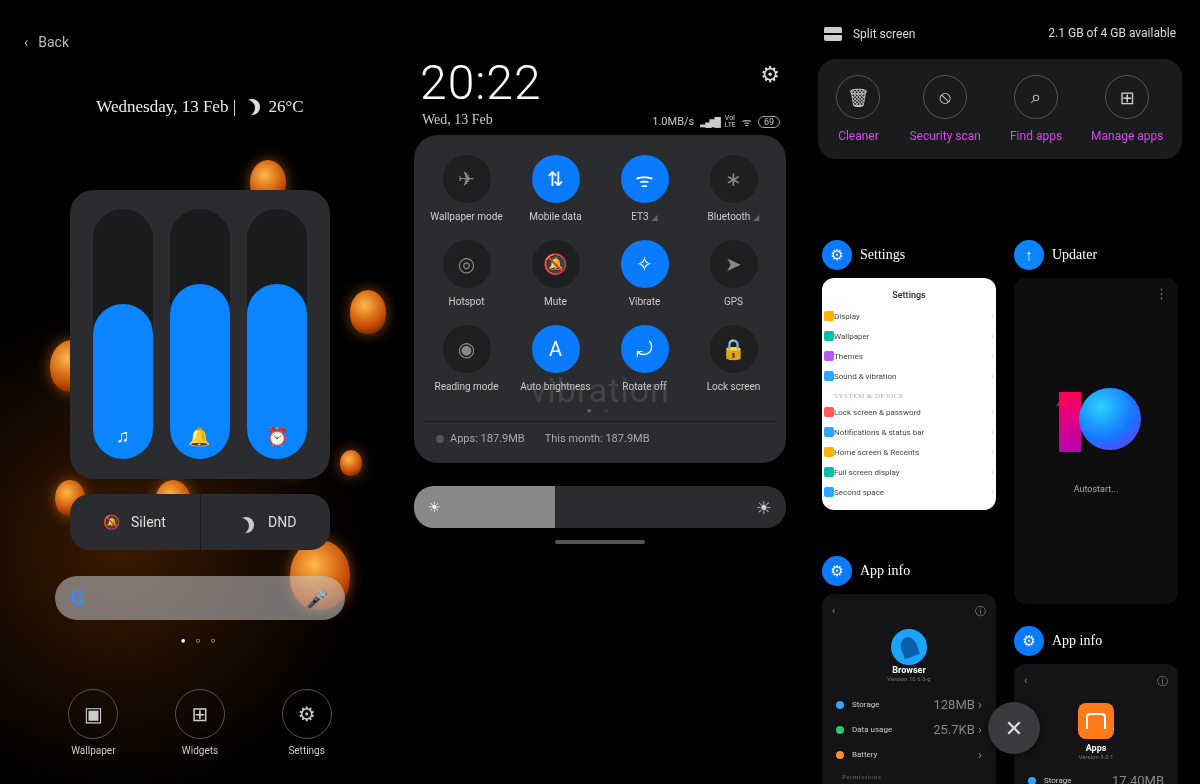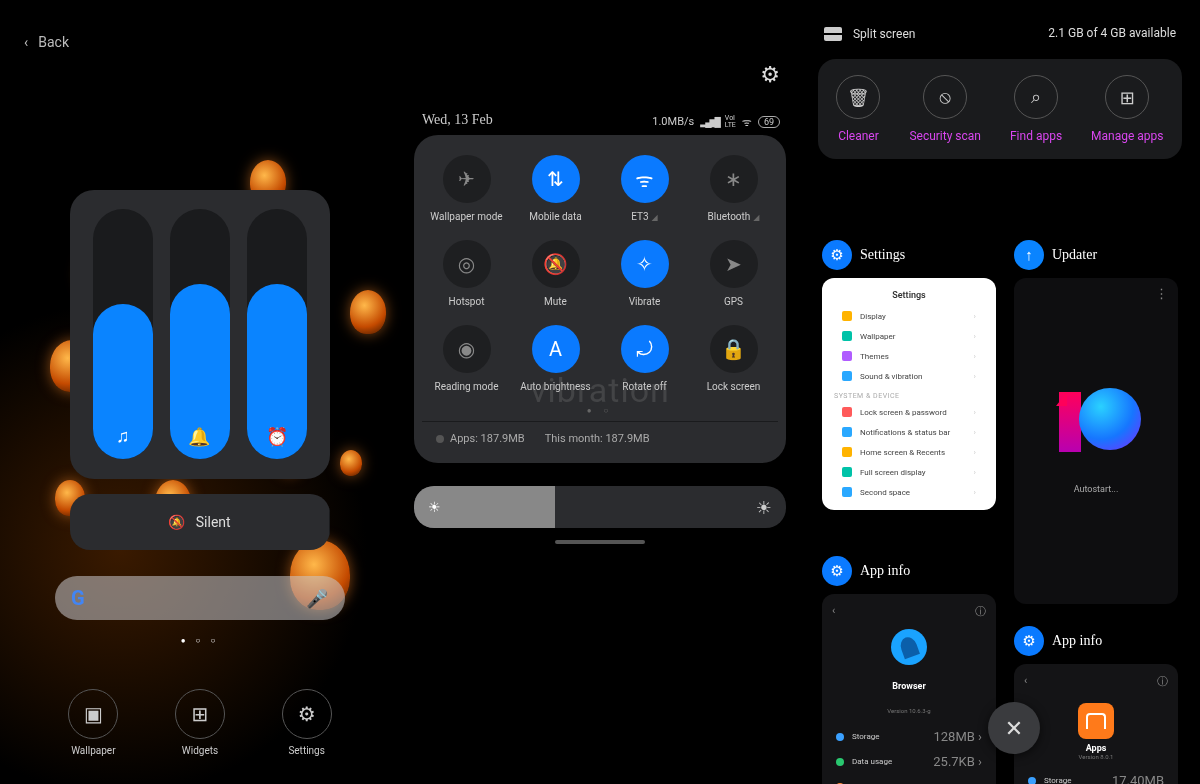--- a/index.html
+++ b/index.html
@@ -99,38 +99,38 @@
 
   .cards { position:absolute; top:240px; left:0; right:0; bottom:0;}
   .card { position:absolute;}
   .card-hdr { display:flex; align-items:center; gap:8px; margin-bottom:8px;}
   .card-ico { width:30px; height:30px; border-radius:50%; background:#0a7aff; display:flex; align-items:center; justify-content:center; font-size:15px;}
   .card-ttl { font-family:"Comic Sans MS",cursive; font-size:14px;}
 
   .settings-card { left:22px; top:0; width:174px;}
   .settings-body { background:#fff; color:#333; border-radius:12px; padding:8px 0; font-size:8px;}
   .settings-body h4 { text-align:center; font-size:9px; font-weight:600; padding:4px 0 6px;}
-  .srow { display:flex; align-items:center; padding:5px 20px; gap:8px; color:#444;}
+  .srow { display:flex; align-items:center; padding:5px 2px; color:#444;}
   .srow .si { width:10px; height:10px; border-radius:2px; display:inline-block;}
   .srow .chv { margin-left:auto; color:#ccc; font-size:8px;}
-  .scat { padding:6px 12px 2px; color:#aaa; font-size:7px; letter-spacing:.5px;}
+  .scat { padding:6px 12px 2px; color:#aaa; font-size:7px; letter-spacing:.5px;font-family:Liberation Serif, serif;}
 
   .updater-card { right:22px; top:0; width:164px;}
   .updater-body { background:#0e0e10; border-radius:12px; height:326px; position:relative; display:flex; flex-direction:column; align-items:center; justify-content:center;}
   .updater-body .menu3 { position:absolute; top:8px; right:10px; color:#888; font-size:13px; cursor:pointer;}
   .miui10 { position:relative; width:90px; height:70px;}
   .miui10 .one { position:absolute; left:8px; top:4px; width:22px; height:60px; background:linear-gradient(180deg,#ff005a,#b800b0);}
   .miui10 .one::before{content:""; position:absolute; left:-14px; top:0; border:11px solid transparent; border-right-color:#ff005a; border-bottom:0; border-top-width:14px;}
   .miui10 .zero { position:absolute; left:28px; top:0; width:62px; height:62px; border-radius:50%; background:radial-gradient(circle at 35% 30%, #2ad1ff, #1676ff 55%, #8028ff);}
   .upd-txt { margin-top:26px; font-size:9px; color:#aaa;}
 
   .appinfo-card { left:22px; top:316px; width:174px;}
   .appinfo-body { background:#141416; border-radius:12px 12px 0 0; padding:8px; font-size:8px; height:210px; overflow:hidden;}
   .ai-top { display:flex; justify-content:space-between; color:#888; font-size:11px; padding:2px 2px 6px;}
-  .ai-app { display:flex; flex-direction:column; align-items:center; gap:16px; padding:4px 0 10px;justify-content:space-between;}
+  .ai-app { display:flex; flex-direction:column; align-items:center; gap:0; padding:4px 0 10px;justify-content:space-between;}
   .ai-app-ic { width:36px;height:36px;border-radius:50%;background:#1aa3ff;display:flex;align-items:center;justify-content:center;}
   .ai-app-ic::after{content:""; width:16px;height:20px;border-radius:50% 50% 0 0;background:#0b5faa; transform:rotate(-20deg);}
   .ai-row{ display:flex; align-items:center; padding:5px 6px; color:#ccc; gap:8px;}
   .ai-row .v{ margin-left:auto; color:#888; font-size:13px;}
   .ai-row .bullet { width:8px;height:8px;border-radius:50%;display:inline-block;}
   .toggle { width:24px; height:13px; border-radius:7px; background:#444; position:relative; margin-left:auto;}
   .toggle::after{content:"";position:absolute;right:1px;top:1px;width:11px;height:11px;border-radius:50%;background:#888;}
 
   .appinfo2-card { right:22px; top:386px; width:164px;}
   .appinfo2-body { background:#141416; border-radius:12px 12px 0 0; padding:8px; height:140px; font-size:8px; overflow:hidden;}
@@ -152,20 +152,25 @@
     <div class="lantern l6"></div>
   <div class="lantern l7"></div>
     <div class="lantern l8"></div>
     <div class="lantern l9"></div>
 
   <div class="back-row">
     <span>‹</span>
     <span>Back</span>
   </div>
 
+  <div class="date-row">
+    <span>Wednesday, 13 Feb</span>
+    <span> | </span><span class="moon-icon"></span>
+    <span>26°C</span>
+  </div>
 
   <div class="vol-panel">
     <div class="slider">
       <div class="slider-fill" style="height:62%">
           <span class="icn">♫</span>
         </div>
     </div>
     <div class="slider">
       <div class="slider-fill" style="height:70%">
           <span class="icn">🔔</span>
@@ -176,20 +181,24 @@
           <span class="icn">⏰</span>
         </div>
     </div>
   </div>
 
   <div class="sound-row">
     <div class="sound-btn">
       <span>🔕</span>
       <span>Silent</span>
     </div>
+    <div class="sound-btn">
+      <span class="moon-icon" style="box-shadow:inset -5px 1px 0 0 #ccc"></span>
+      <span>DND</span>
+    </div>
   </div>
 
   <div class="search-pill">
     <span class="g-logo"><span>G</span></span>
     <span class="mic">🎤</span>
   </div>
   <div class="page-dots">● ○ ○</div>
 
   <div class="dock">
     <div class="dock-item">
@@ -208,20 +217,21 @@
       <div class="dock-circ">
           <span>⚙</span>
         </div>
       <span class="dock-lbl">Settings</span>
     </div>
   </div>
 
 </div>
 
 <div class="col col2">
+  <div class="clock">20:22</div>
   <div class="clock-sub">Wed, 13 Feb</div>
   <div class="gear-top">⚙</div>
   <div class="status-row">
     <span>1.0MB/s</span>
     <span class="bars"></span>
     <span style="font-size:7px;line-height:7px">VoI<br>LTE</span>
     <span>ᯤ</span>
     <span class="batt">69</span>
   </div>
 

